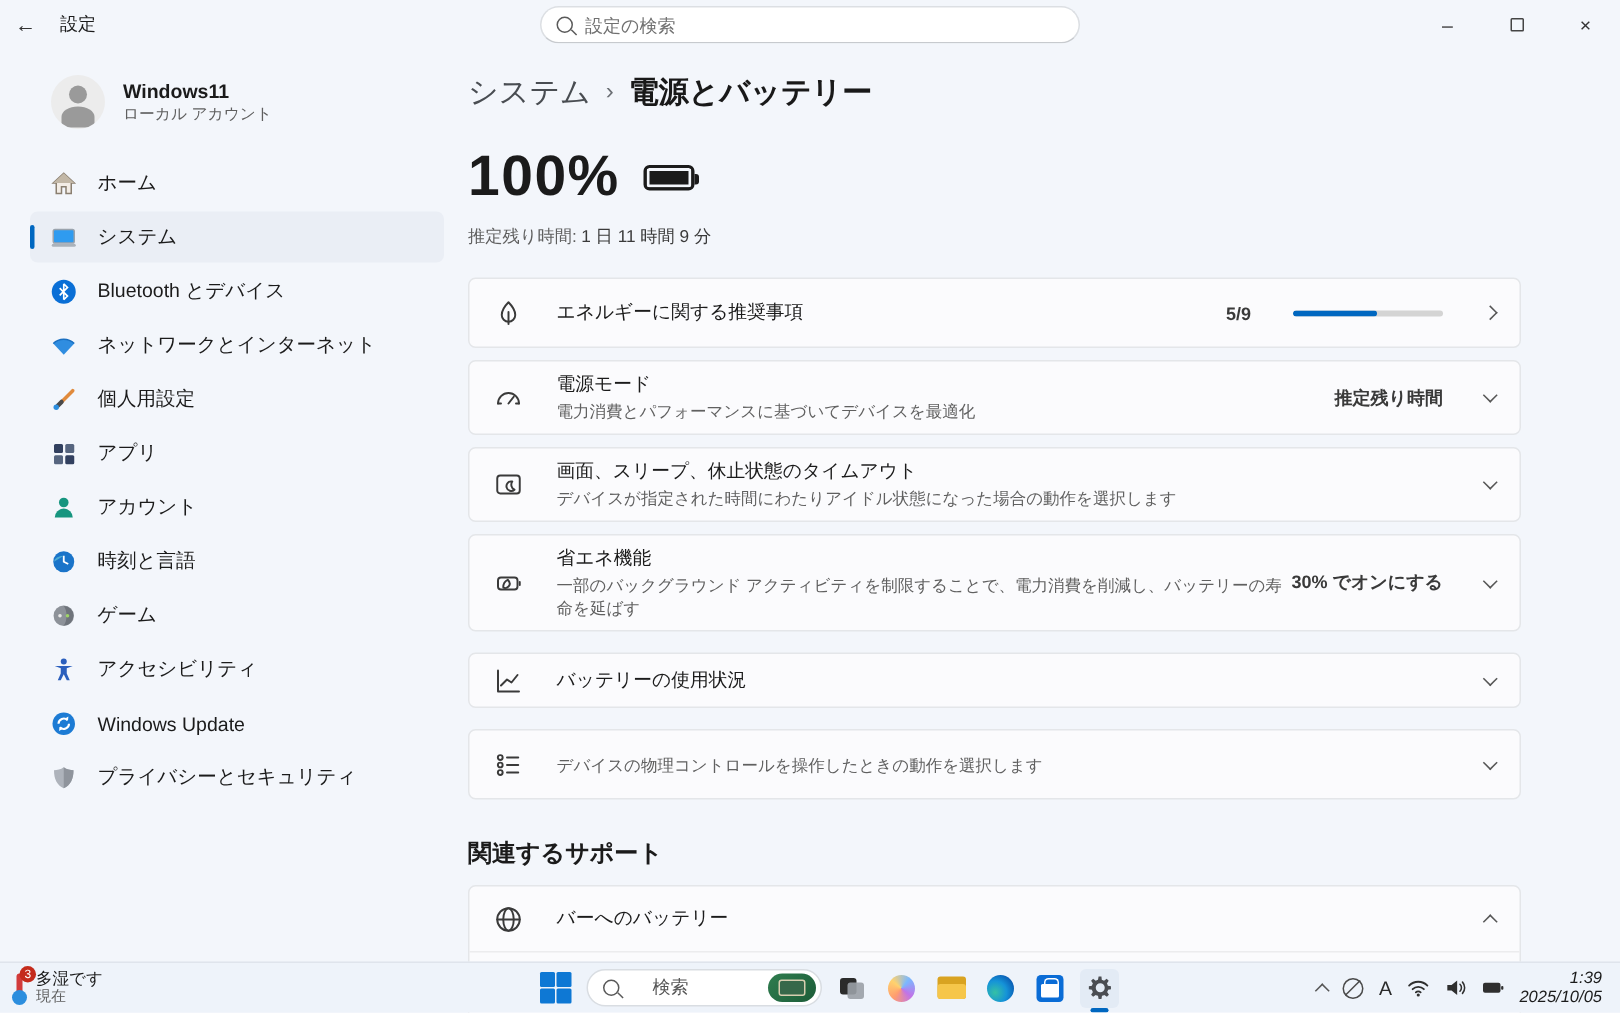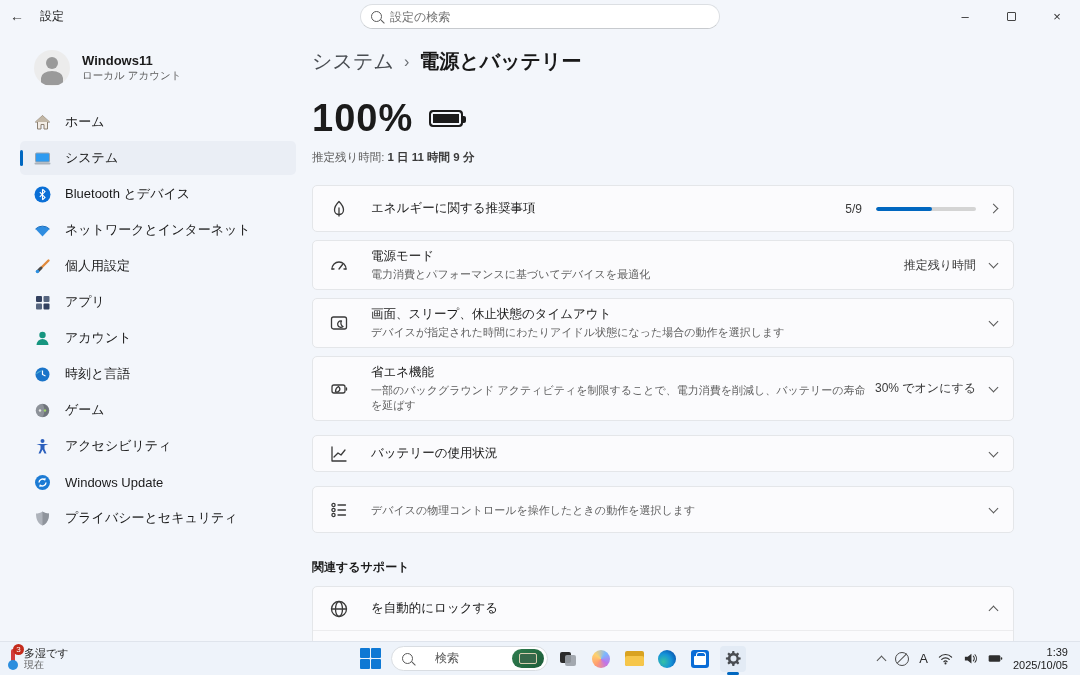--- a/index.html
+++ b/index.html
@@ -44,40 +44,40 @@
   .main { flex:1 1 auto; padding:16px 0 0 6px; }
   .breadcrumb { display:flex; align-items:center; gap:10px; font-size:20px; margin-bottom:22px; }
   .crumb-parent { color:#494d52; }
   .crumb-sep { color:#6b6f74; font-size:16px; }
   .crumb-current { font-weight:bold; color:#191919; }
   .hero { display:flex; align-items:center; gap:16px; margin-bottom:10px; }
   .hero-pct { font-size:38px; font-weight:bold; letter-spacing:1px; }
   .hero-batt { width:34px; height:17px; border:2px solid #1b1b1b; border-radius:4px; position:relative; background:#1b1b1b; box-shadow:inset 0 0 0 2px #f3f6fb; }
   .hero-batt::after { content:""; position:absolute; right:-5px; top:4px; width:3px; height:7px; background:#1b1b1b; border-radius:0 2px 2px 0; }
   .estimate { font-size:11.5px; color:#5f5f5f; margin-bottom:20px; }
-  .estimate b { color:#3a3a3a; font-weight:bold; margin-left:3px; }
+  .estimate b { color:#3a3a3a; font-weight:normal; margin-left:3px; }
   .cards { width:702px; display:flex; flex-direction:column; }
   .card { background:#fbfbfd; border:1px solid #e4e6e9; border-radius:5px;
     display:flex; align-items:center; padding:0 16px; min-height:47px; margin-bottom:8px; }
   .card.slim { min-height:37px; }
   .card.gap-lg { margin-bottom:14px; }
   .cicon { width:20px; height:20px; margin-right:22px; flex:0 0 auto; display:flex; }
   .cicon svg { width:20px; height:20px; stroke:#3a3a3a; fill:none; stroke-width:1.3; stroke-linecap:round; stroke-linejoin:round; }
   .ctext { flex:1 1 auto; padding:7px 0; }
   .ctitle { font-size:12.5px; color:#1b1b1b; }
   .csub { font-size:11px; color:#606060; margin-top:2px; }
-  .cright { display:flex; align-items:center; gap:14px; flex:0 0 auto; }
+  .cright { display:flex; align-items:center; gap:28px; flex:0 0 auto;font-weight:bold; }
   .cval { font-size:12px; color:#3a3a3a; }
   .progress { width:100px; height:4px; border-radius:2px; background:#d4d4d4; overflow:hidden; display:inline-block; }
   .progress .fill { display:block; height:100%; background:#0067c0; border-radius:2px; }
   .chev { display:inline-block; width:7px; height:7px; border-right:1.3px solid #565656; border-bottom:1.3px solid #565656; }
   .chev.down { transform:rotate(45deg); margin-top:-3px; }
   .chev.right { transform:rotate(-45deg); }
   .chev.up { transform:rotate(-135deg); margin-top:3px; }
-  .related-h { font-size:12px; font-weight:bold; margin:18px 0 10px 0; }
+  .related-h { font-size:16px; font-weight:bold; margin:18px 0 10px 0; }
   .help-card { background:#fbfbfd; border:1px solid #e4e6e9; border-radius:5px; width:702px; }
   .help-row { display:flex; align-items:center; padding:0 16px; height:44px; border-bottom:1px solid #ececee; }
   .help-links { display:grid; grid-template-columns:285px auto; gap:10px 0; padding:14px 0 16px 44px; }
   .hlink { color:#1b63c5; font-size:12px; }
   
   .taskbar { height:34px; flex:0 0 auto; background:#eef3fa; border-top:1px solid #dfe4ec;
     display:flex; align-items:center; position:relative; }
   .weather { display:flex; align-items:center; gap:6px; padding-left:8px; width:150px; }
   .thermo { width:10px; height:22px; position:relative; }
   .thermo .stem { position:absolute; left:3px; top:1px; width:4px; height:14px; background:#d23b3b; border-radius:2px; }
@@ -107,21 +107,21 @@
   .store::before { content:""; position:absolute; left:5px; top:2px; width:8px; height:4px; border:1.4px solid #fff; border-bottom:none; border-radius:3px 3px 0 0; }
   .store::after { content:""; position:absolute; left:3px; top:6px; right:3px; bottom:3px; background:#fff; border-radius:1px; }
   .gearwrap { background:#e3ebf5; }
   .gearwrap::after { content:""; position:absolute; bottom:-3px; left:7px; width:12px; height:3px; border-radius:2px; background:#0067c0; }
   .tb-right { position:absolute; right:6px; display:flex; align-items:center; gap:10px; }
   .tray-ic { display:flex; align-items:center; justify-content:center; color:#2f2f2f; }
   .tray-ic svg { width:15px; height:15px; }
   .ime { font-size:13px; color:#2b2b2b; }
   .nocloud { width:14px; height:14px; border:1.4px solid #4a4a4a; border-radius:50%; position:relative; }
   .nocloud::after { content:""; position:absolute; left:-1px; top:5px; width:14px; height:1.4px; background:#4a4a4a; transform:rotate(-45deg); }
-  .clock { text-align:right; font-size:11px; line-height:13px; color:#1b1b1b; padding-right:6px; }
+  .clock { text-align:right; font-size:11px; line-height:13px; color:#1b1b1b; padding-right:6px;font-style:italic; }
 </style>
 </head>
 <body>
 
 <div class="titlebar">
   <div class="back-btn">←</div>
   <div class="app-title">設定</div>
   <div class="tb-search">
     <span class="mag"></span>
     <input placeholder="設定の検索" style="">
@@ -391,21 +391,21 @@
     <div class="help-card">
       <div class="help-row">
         <span class="cicon">
             <svg viewBox="0 0 20 20" style="stroke:#3a3a3a;fill:none;stroke-width:1.3">
               <circle cx="10" cy="10" r="7.5"></circle>
               <ellipse cx="10" cy="10" rx="3.5" ry="7.5"></ellipse>
               <path d="M2.5 10 H17.5"></path>
             </svg>
           </span>
         <div class="ctext">
-          <div class="ctitle">を自動的にロックする</div>
+          <div class="ctitle">バーへのバッテリー</div>
         </div>
         <div class="cright">
           <span class="chev up"></span>
         </div>
       </div>
       <div class="help-links">
         <span class="hlink">Windows PC を自動的にロックする</span>
         <span class="hlink">タスク バーへのバッテリー アイコンの追加</span>
 
       </div>

